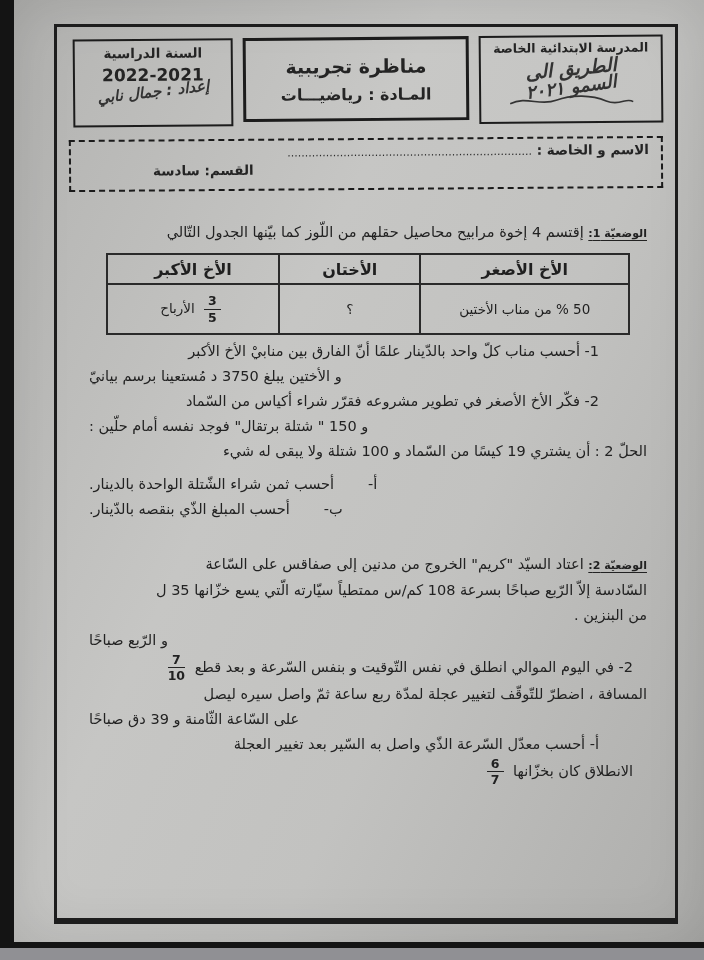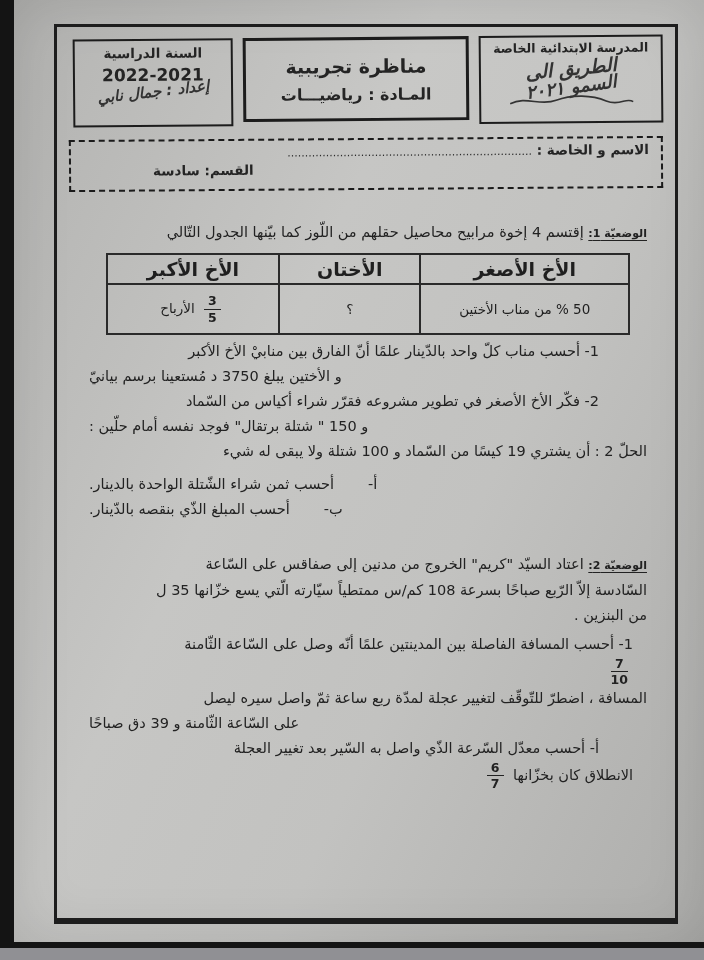--- a/index.html
+++ b/index.html
@@ -58,21 +58,21 @@
   .center{text-align:left;}
   .gap-sm{margin-top:8px;}
   .gap-md{margin-top:4px;}
   .gap-lg{margin-top:30px;}
 
   table.shares{
     width:94%;margin:7px auto 0;border-collapse:collapse;direction:rtl;
     font-size:13.5px;color:#1f1f1f;
   }
   table.shares th,table.shares td{border:2px solid #2a2a2a;text-align:center;padding:2px 4px;}
-  table.shares th{font-weight:bold;height:24px;font-size:19px;}
+  table.shares th{font-weight:bold;height:24px;font-size:16px;}
   table.shares td{height:44px;font-weight:normal;}
   .col-younger{width:40%;}
   .col-sisters{width:27%;}
   .col-elder{width:33%;}
 
   .frac{
     display:inline-flex;flex-direction:column;align-items:center;
     vertical-align:middle;line-height:1.05;font-size:12.5px;font-weight:bold;
     margin:0 5px;direction:ltr;
   }
@@ -160,23 +160,24 @@
             <span>ب-</span><span class="tab"></span><span>أحسب المبلغ الذّي بنقصه بالدّينار.</span>
           </div>
 
           <div class="line gap-lg">
             <span class="ex-title">الوضعيّة 2:</span>
             <span>اعتاد السيّد "كريم" الخروج من مدنين إلى صفاقس على السّاعة</span>
           </div>
           <div class="line">السّادسة إلاّ الرّبع صباحًا بسرعة 108 كم/س ممتطياً سيّارته الّتي يسع خزّانها 35 ل</div>
           <div class="line">من البنزين .</div>
 
-          <div class="line indent2 gap-md">1- أحسب المسافة الفاصلة بين المدينتين علمًا أنّه وصل على السّاعة الثّامنة</div>
+          <div class="line center">و الرّبع صباحًا</div>
 
           <div class="line indent2">
+            <span>2- في اليوم الموالي انطلق في نفس التّوقيت و بنفس السّرعة و بعد قطع</span>
             <span class="frac">
               <span class="num">7</span>
               <span class="den">10</span>
             </span>
           </div>
           <div class="line">المسافة ، اضطرّ للتّوقّف لتغيير عجلة لمدّة ربع ساعة ثمّ واصل سيره ليصل</div>
           <div class="line center">على السّاعة الثّامنة و 39 دق صباحًا</div>
 
           <div class="line indent1">أ-  أحسب معدّل السّرعة الذّي واصل به السّير بعد تغيير العجلة</div>
           <div class="line indent2">

